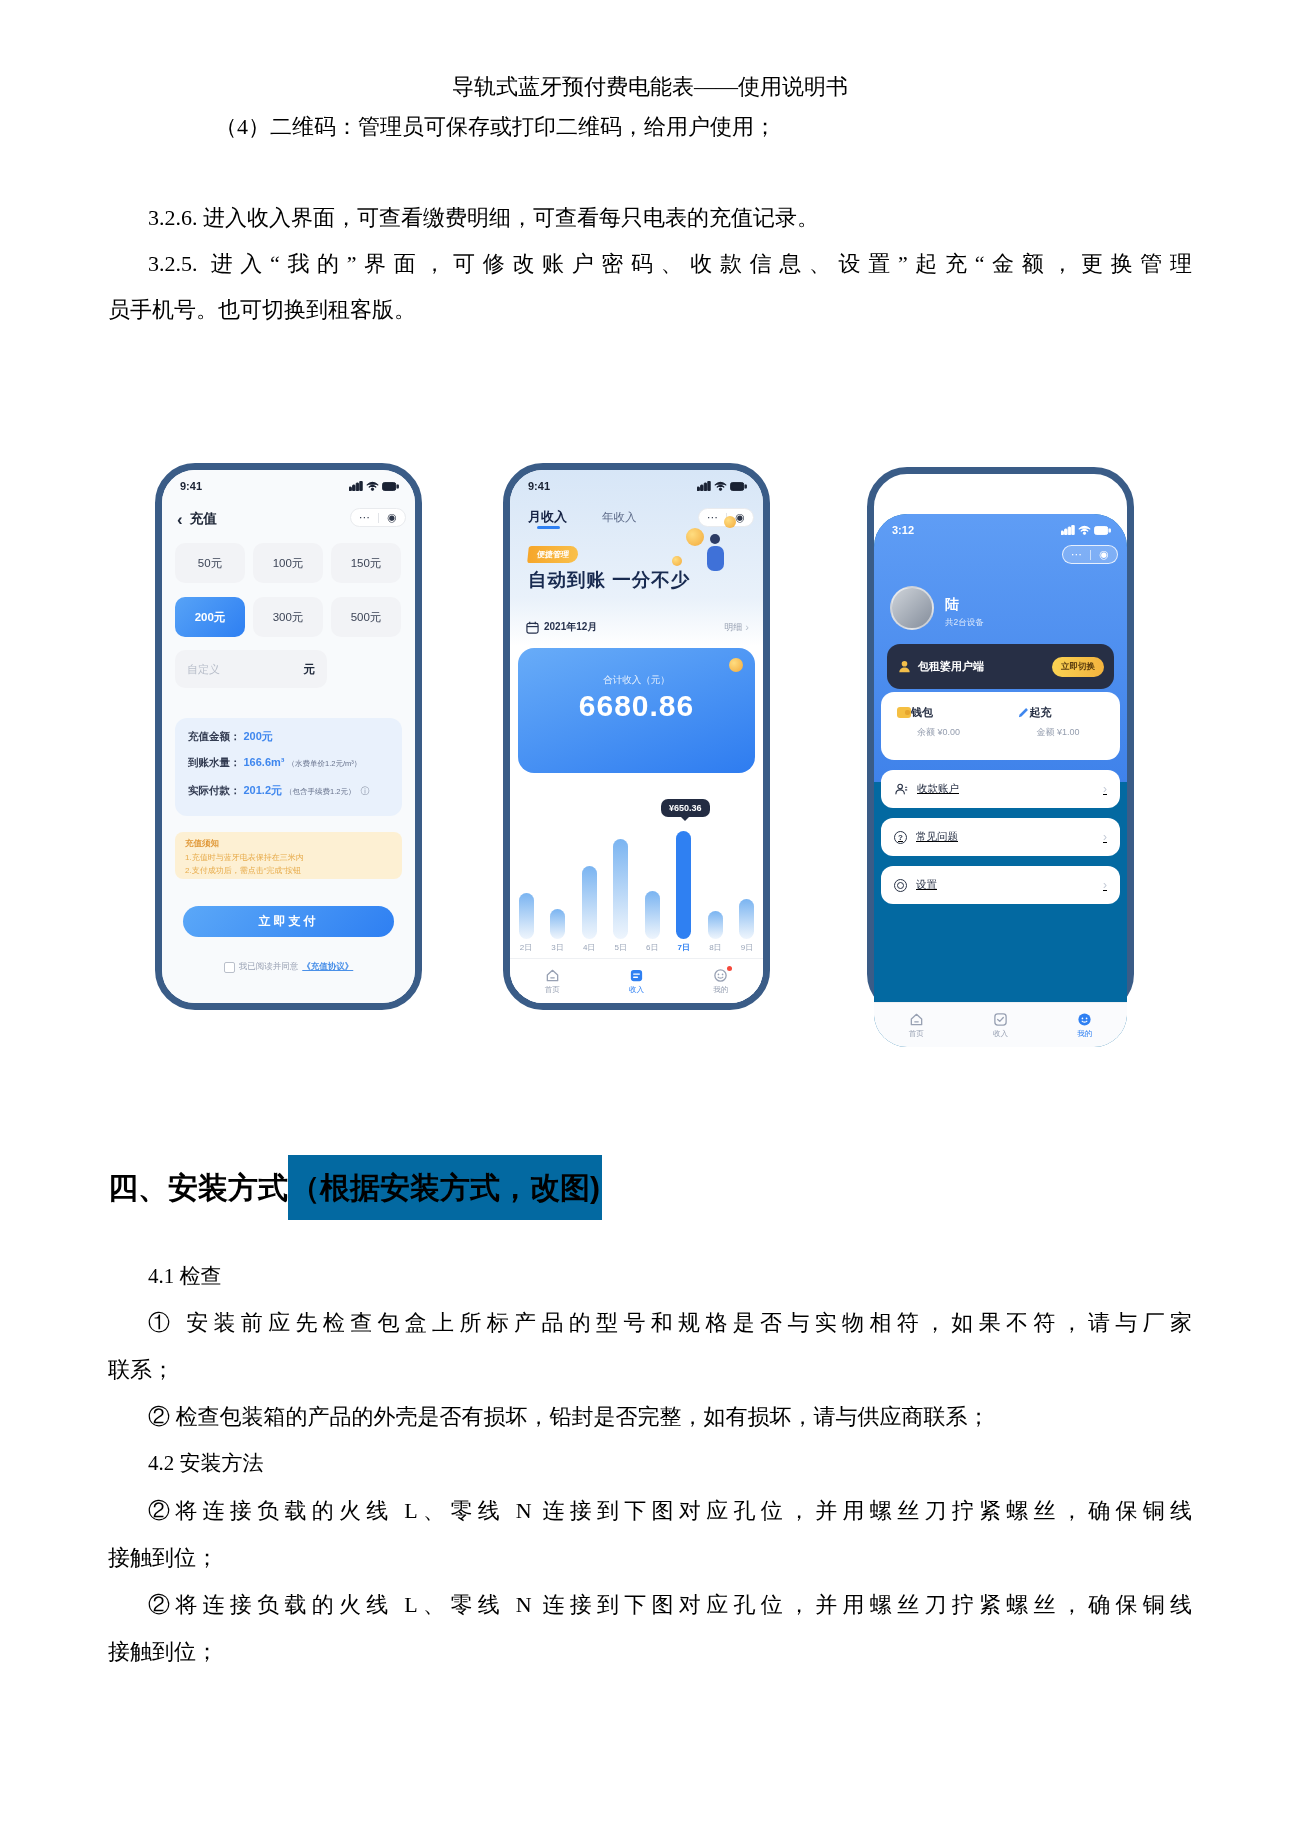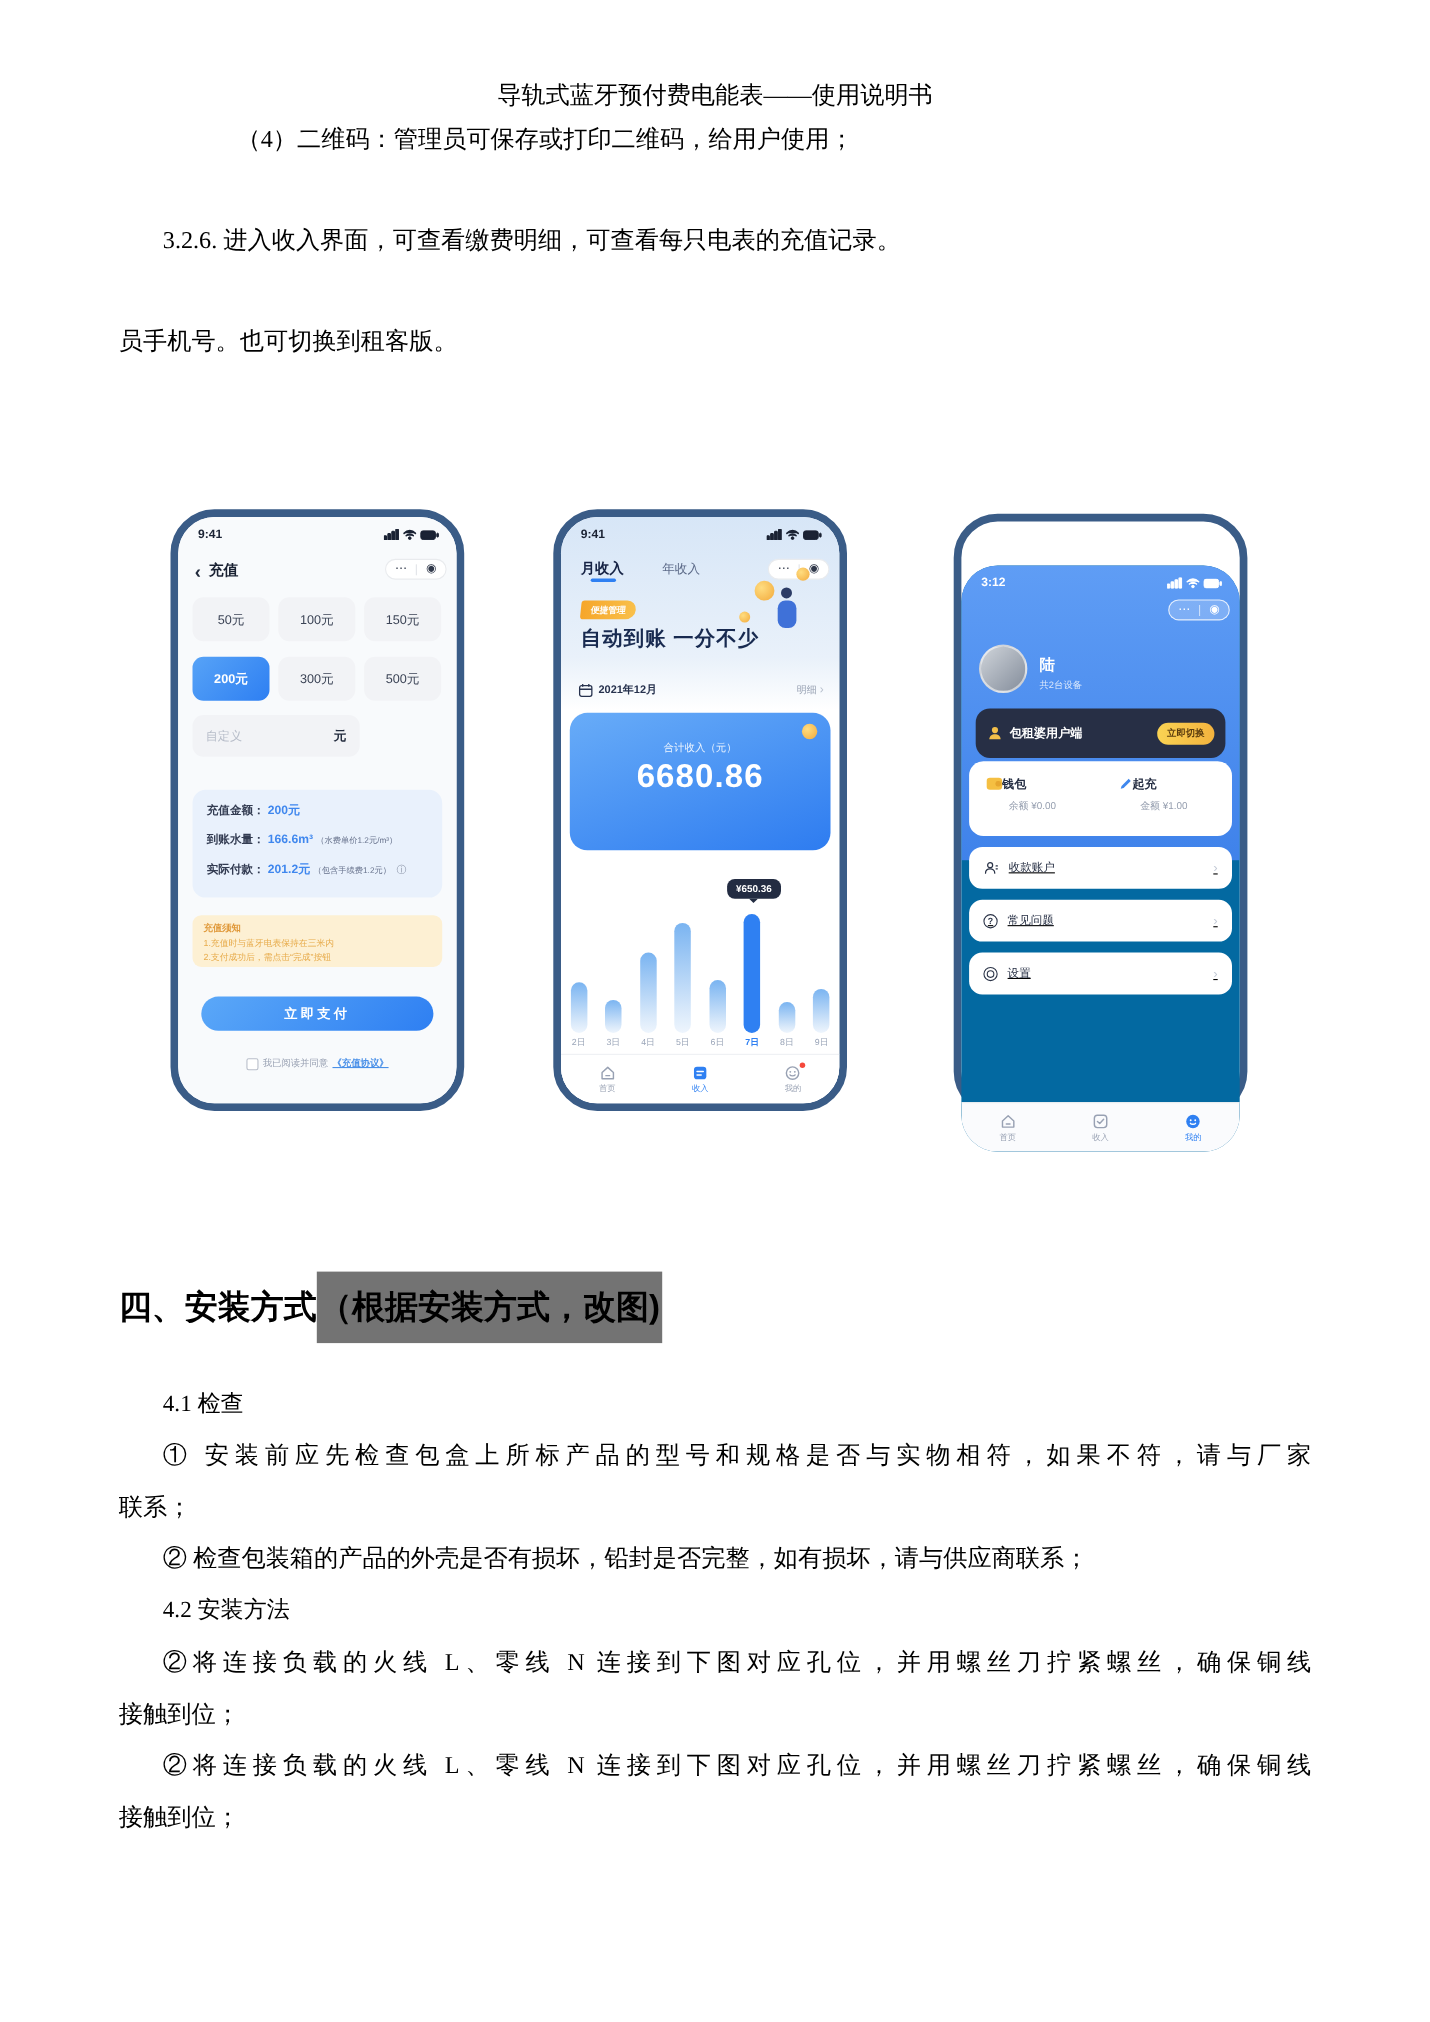--- a/index.html
+++ b/index.html
@@ -9,21 +9,21 @@
 
   
   .doc-title{top:72px;left:0;width:100%;text-align:center;font-size:22px;}
   .tline{font-size:22px;white-space:nowrap;}
   .p4{top:112px;left:215px;}
   .p5{top:157px;left:215px;}
   .p326{top:203px;left:148px;}
   .p325a{top:249px;left:148px;width:1044px;text-align:justify;text-align-last:justify;white-space:normal;}
   .p325b{top:295px;left:108px;}
   .h4{top:1168px;left:108px;font-family:"Liberation Sans",sans-serif;font-weight:700;font-size:30px;white-space:nowrap;}
-  .hl{background:#737373;padding:16px 2px;}
+  .hl{background:#0369a1;padding:16px 2px;}
   .s41{top:1262px;left:148px;font-size:21px;}
   .j1{width:1044px;text-align:justify;text-align-last:justify;white-space:normal;}
   .p41a1{top:1308px;left:148px;}
   .p41a2{top:1355px;left:108px;}
   .p41b{top:1402px;left:148px;}
   .s42{top:1449px;left:148px;font-size:21px;}
   .p42a1{top:1496px;left:148px;}
   .p42a2{top:1543px;left:108px;}
   .p42b1{top:1590px;left:148px;}
   .p42b2{top:1637px;left:108px;}
@@ -153,20 +153,21 @@
   .circ-s i{display:block;width:5px;height:5px;border:1.2px solid #2a3347;border-radius:50%;}
 </style>
 </head>
 <body>
 
 <div class="page">
 
   <div class="abs doc-title">导轨式蓝牙预付费电能表——使用说明书</div>
   <div class="abs tline p4">（4）二维码：管理员可保存或打印二维码，给用户使用；</div>
   <div class="abs tline p326">3.2.6. 进入收入界面，可查看缴费明细，可查看每只电表的充值记录。</div>
+  <div class="abs tline p325a">3.2.5. 进入“我的”界面，可修改账户密码、收款信息、设置”起充“金额，更换管理</div>
   <div class="abs tline p325b">员手机号。也可切换到租客版。</div>
 
   <div class="phone phone1">
     <div class="screen s1">
       <div class="sb">
         <span class="sb-time">9:41</span>
         <span class="sb-icons">
           <svg width="14" height="10" viewBox="0 0 14 10">
               <g class="icon-dark">
                 <rect x="0" y="6" width="2.4" height="4" rx="0.8"></rect>

